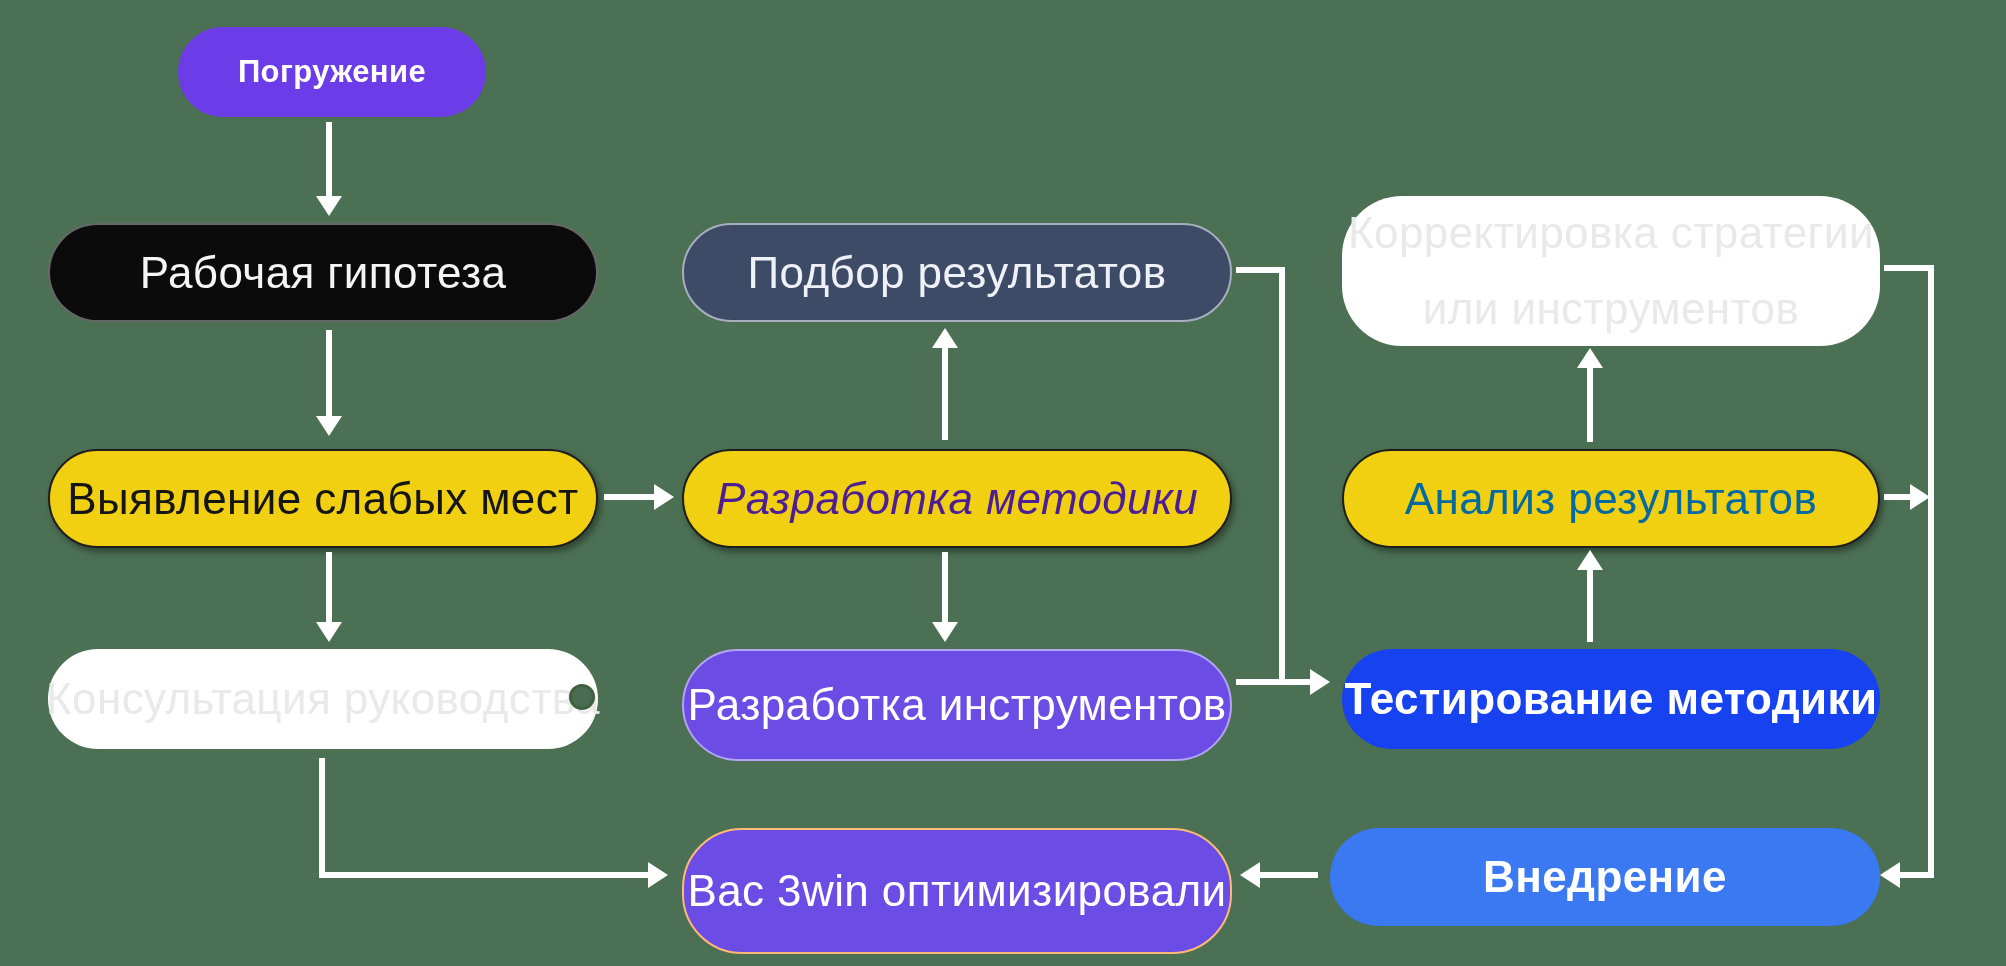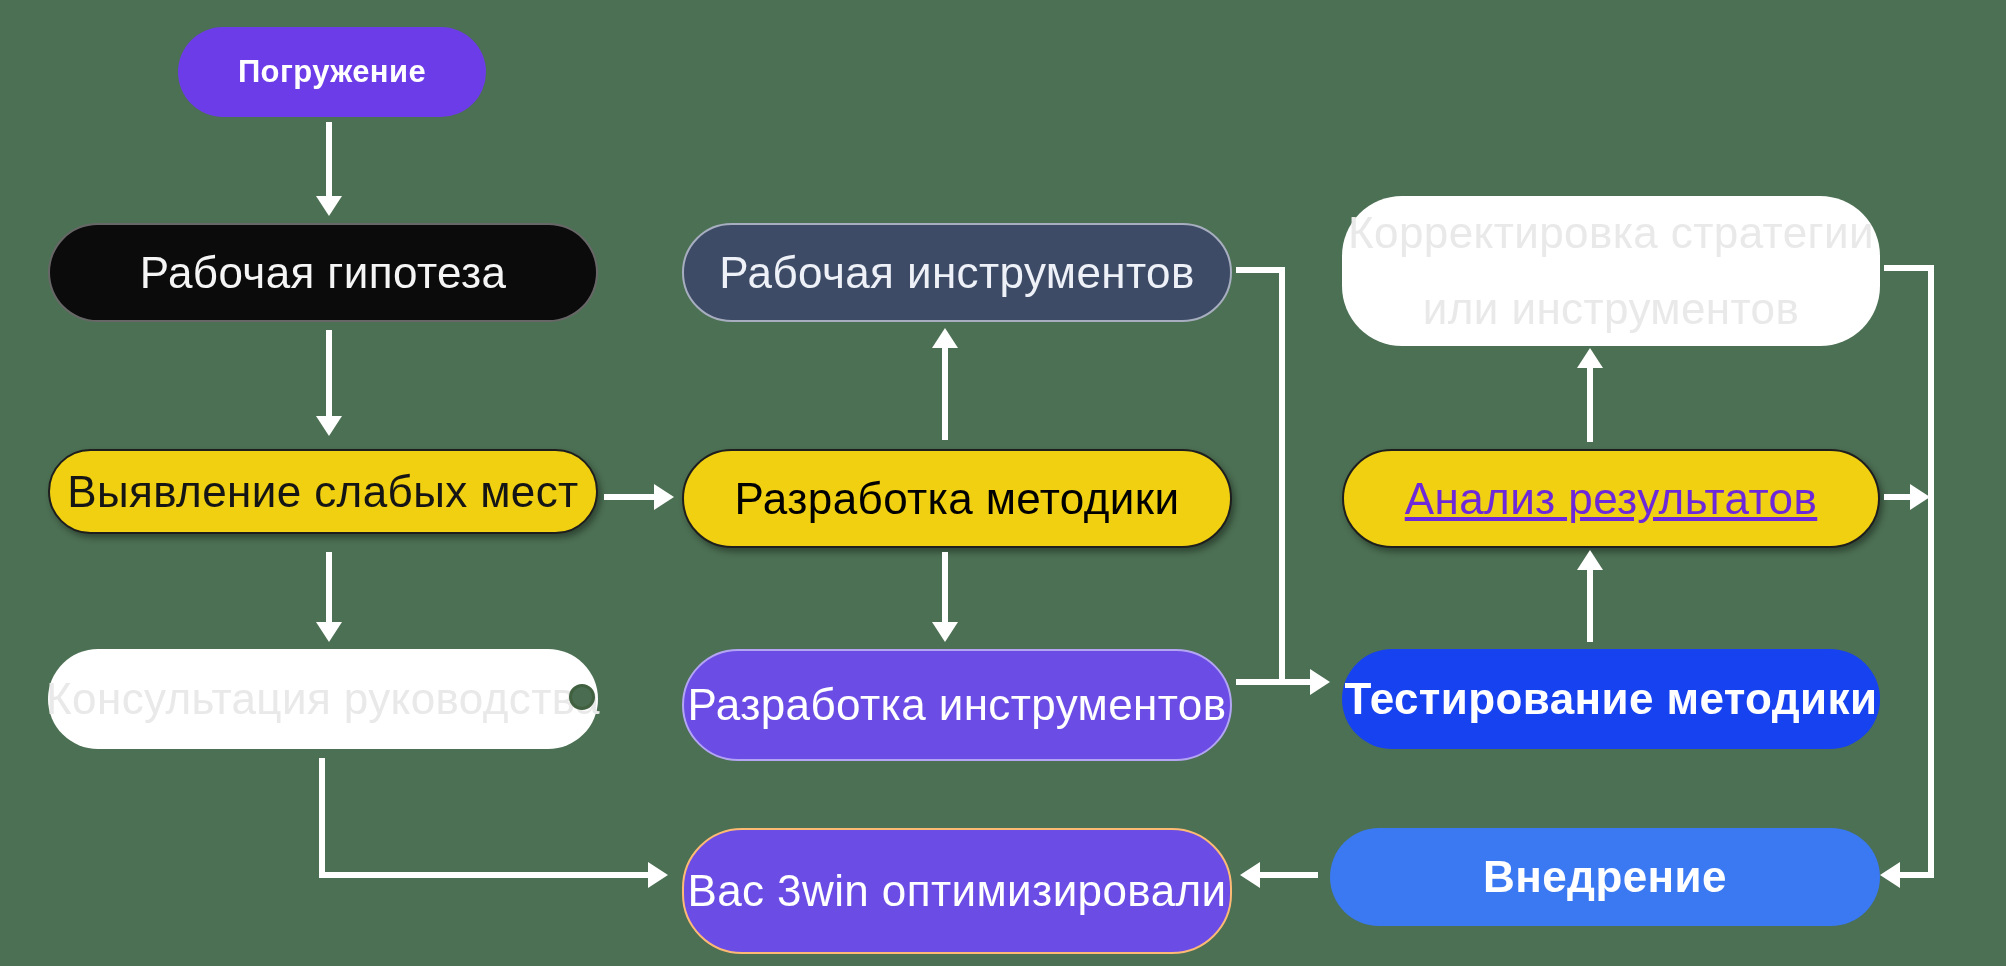--- a/index.html
+++ b/index.html
@@ -16,21 +16,21 @@
     display:flex;align-items:center;justify-content:center;
     font-size:44px;letter-spacing:.4px;font-weight:400;
     text-align:center;
     box-sizing:border-box;
     white-space:nowrap;
   }
   .bold{font-weight:700;}
   
   .n-immersion {left:178px;top:27px;width:308px;height:90px;font-size:31px;}
   .n-hypothesis{left:48px;top:223px;width:550px;height:99px;border:2px solid rgba(255,255,255,.38);}
-  .n-weak     {left:48px;top:449px;width:550px;height:85px;border:2px solid #1e1e1e;box-shadow:3px 4px 6px rgba(0,0,0,.38);}
+  .n-weak     {left:48px;top:449px;width:550px;height:99px;border:2px solid #1e1e1e;box-shadow:3px 4px 6px rgba(0,0,0,.38);}
   .n-consult  {left:48px;top:649px;width:550px;height:100px;}
   .n-toolsel  {left:682px;top:223px;width:550px;height:99px;border:2px solid #a7aec0;}
   .n-methdev  {left:682px;top:449px;width:550px;height:99px;border:2px solid #1e1e1e;box-shadow:3px 4px 6px rgba(0,0,0,.38);}
   .n-tooldev  {left:682px;top:649px;width:550px;height:112px;border:2px solid #b3a5f3;}
   .n-optimized{left:682px;top:828px;width:550px;height:126px;border:2px solid #fdba74;}
   .n-adjust   {left:1342px;top:196px;width:538px;height:150px;flex-direction:column;line-height:1.72;}
   .n-analysis {left:1342px;top:449px;width:538px;height:99px;border:2px solid #1e1e1e;box-shadow:3px 4px 6px rgba(0,0,0,.38);}
   .n-testing  {left:1342px;top:649px;width:538px;height:100px;}
   .n-implement{left:1330px;top:828px;width:550px;height:98px;}
   
@@ -62,41 +62,41 @@
   <div class="pill n-weak" style="background: rgb(240, 208, 17); color: rgb(21, 21, 21);">
     <span>Выявление слабых мест</span>
   </div>
 
   <div class="pill n-consult" style="background: rgb(255, 255, 255); color: rgb(233, 233, 233);">
     <span>Консультация руководства</span>
   </div>
   <div class="dot" style="background: rgb(74, 109, 81);"></div>
 
   <div class="pill n-toolsel" style="background: rgb(61, 75, 102); color: rgb(238, 241, 247);">
-    <span>Рабочая инструментов</span>
+    <span>Подбор результатов</span>
   </div>
 
-  <div class="pill n-methdev" style="background: rgb(240, 208, 17); color: #000000;">
+  <div class="pill n-methdev" style="background: rgb(240, 208, 17); color: #4c1d95; font-style: italic;">
     <span>Разработка методики</span>
   </div>
 
   <div class="pill n-tooldev" style="background: rgb(107, 77, 230); color: rgb(255, 255, 255);">
     <span>Разработка инструментов</span>
   </div>
 
   <div class="pill n-optimized" style="background: rgb(107, 77, 230); color: rgb(255, 255, 255);">
     <span>Вас 3win оптимизировали</span>
   </div>
 
   <div class="pill n-adjust" style="background: rgb(255, 255, 255); color: rgb(233, 233, 233);">
     <span>Корректировка стратегии</span>
     <span>или инструментов</span>
   </div>
 
-  <div class="pill n-analysis" style="background: rgb(240, 208, 17); color: #6d28d9; text-decoration: underline;">
+  <div class="pill n-analysis" style="background: rgb(240, 208, 17); color: #0369a1;">
     <span>Анализ результатов</span>
   </div>
 
   <div class="pill bold n-testing" style="background: rgb(23, 66, 240); color: rgb(255, 255, 255);">
     <span>Тестирование методики</span>
   </div>
 
   <div class="pill bold n-implement" style="background: rgb(58, 121, 242); color: rgb(255, 255, 255);">
     <span>Внедрение</span>
   </div>

